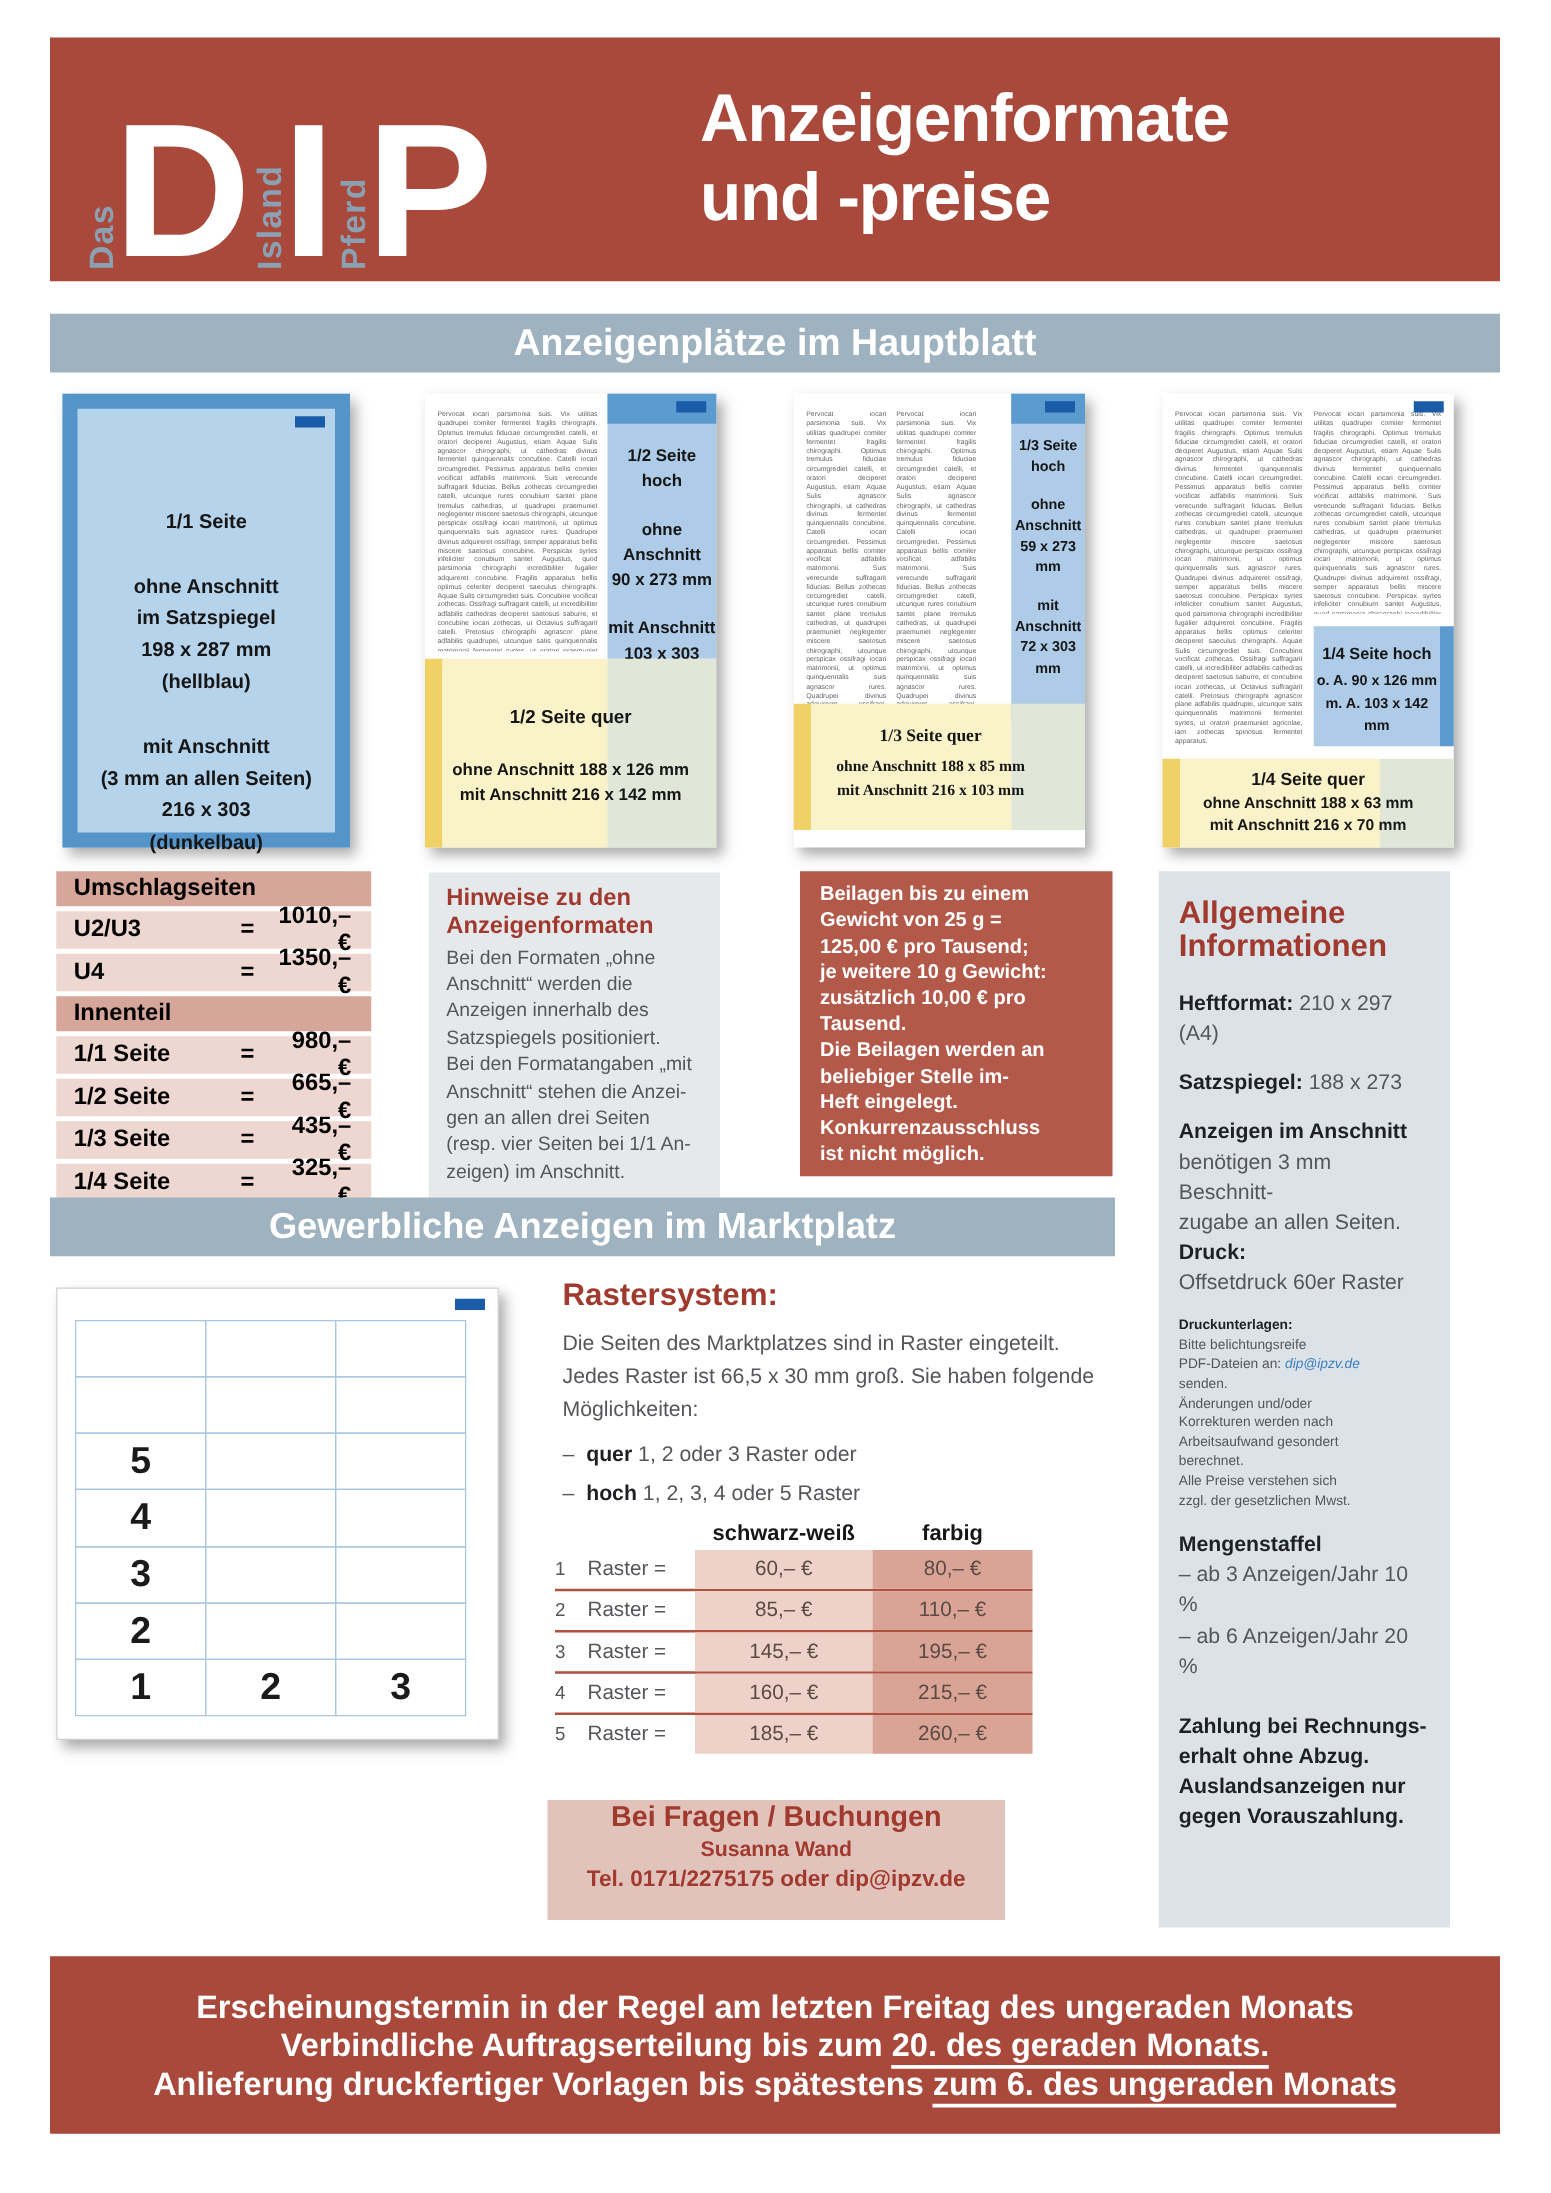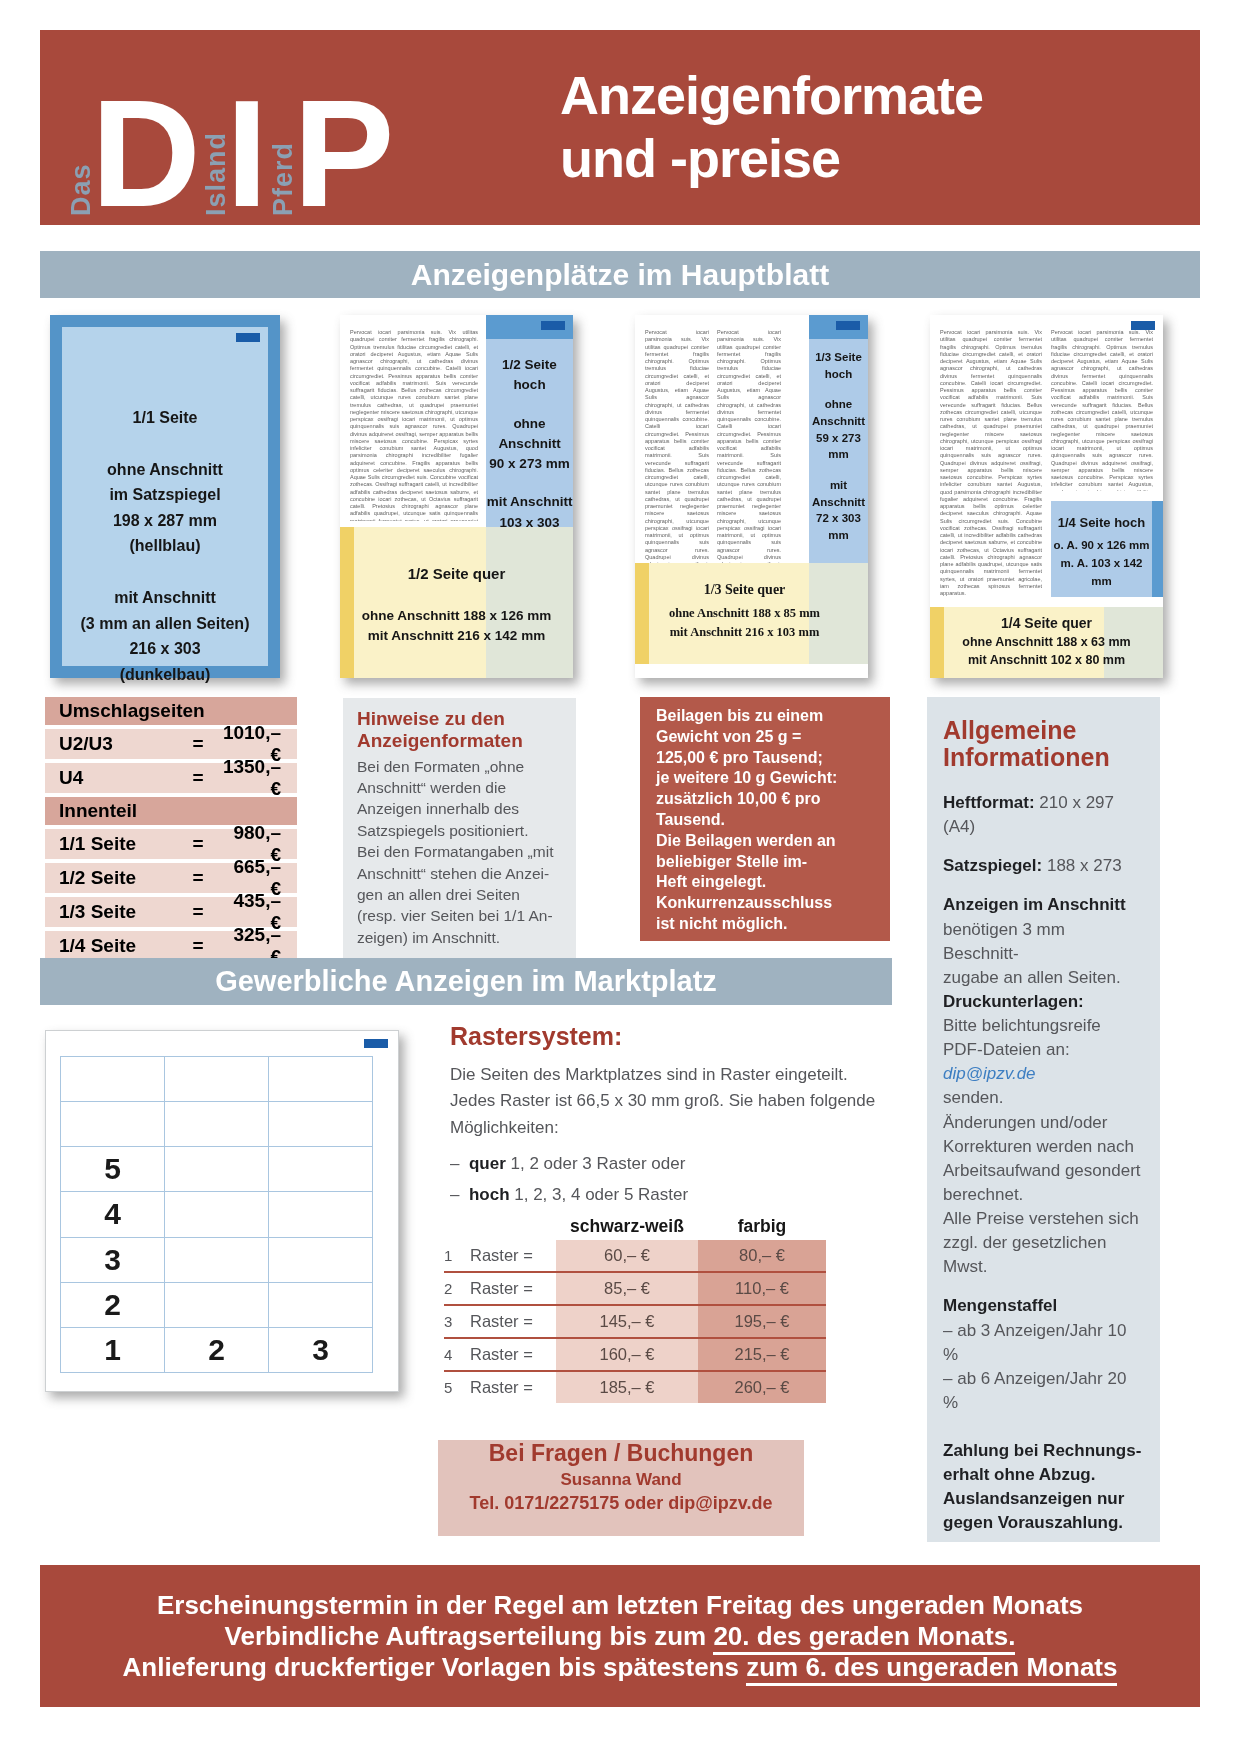--- a/index.html
+++ b/index.html
@@ -162,21 +162,21 @@
       </div>
     </div>
     <div class="abs blueband" style="left:222px;top:186px;width:11px;height:96px;"></div>
     <div class="abs" style="left:0;top:292px;width:233px;height:71px;">
       <div class="abs ystrip" style="left:0;top:0;width:14px;height:100%;"></div>
       <div class="abs yarea" style="left:14px;top:0;width:160px;height:100%;"></div>
       <div class="abs garea" style="left:174px;top:0;width:59px;height:100%;"></div>
       <div class="abs center fmt" style="left:0;top:6px;width:100%;font-size:12.5px;line-height:1.45;">
         <div style="font-size:14px;">1/4 Seite quer</div>
         <div>ohne Anschnitt 188 x 63 mm</div>
-        <div>mit Anschnitt 102 x 80 mm</div>
+        <div>mit Anschnitt 216 x 70 mm</div>
       </div>
     </div>
     <div class="abs badge" style="top:6px;right:8px;"></div>
   </div>
 
   <div class="abs" style="left:45px;top:697px;width:252px;">
     <div class="ptrow hd">
         <span>Umschlagseiten</span>
       </div>
     <div class="ptrow pr">
@@ -250,20 +250,24 @@
     </div>
     <div style="font-size:17px;line-height:1.42;margin-bottom:15px;">
       <span class="darklbl">Satzspiegel:</span><span class="gray"> 188 x 273</span>
     </div>
     <div style="font-size:17px;line-height:1.42;">
       <div class="darklbl">Anzeigen im Anschnitt</div>
       <div class="gray pre">benötigen 3 mm Beschnitt-
 zugabe an allen Seiten.</div>
     </div>
     <div style="font-size:17px;line-height:1.42;margin-bottom:15px;">
+      <div class="darklbl">Druck:</div>
+      <div class="gray">Offsetdruck 60er Raster</div>
+    </div>
+    <div style="font-size:11px;line-height:1.42;margin-bottom:15px;">
       <div class="darklbl">Druckunterlagen:</div>
       <div class="gray pre"><span>Bitte belichtungsreife
 PDF-Dateien an: </span><a class="link" href="#">dip@ipzv.de</a><span>
 senden.
 Änderungen und/oder
 Korrekturen werden nach
 Arbeitsaufwand gesondert
 berechnet.
 Alle Preise verstehen sich
 zzgl. der gesetzlichen Mwst.</span></div>

